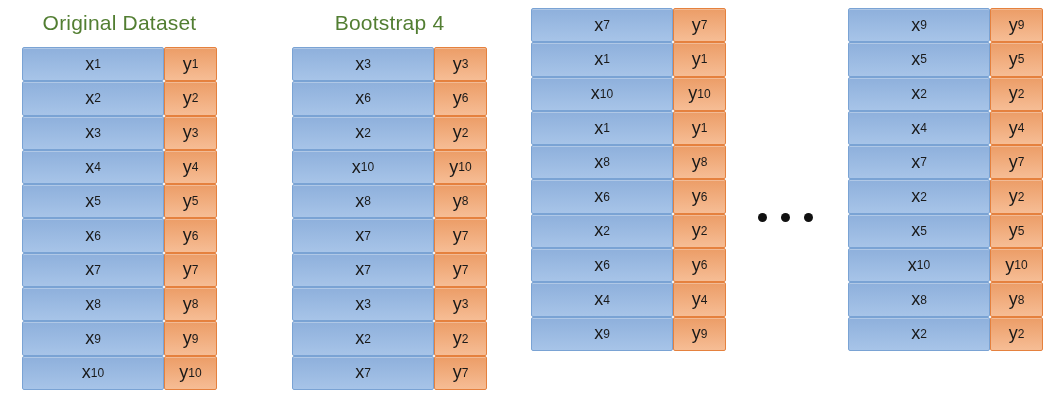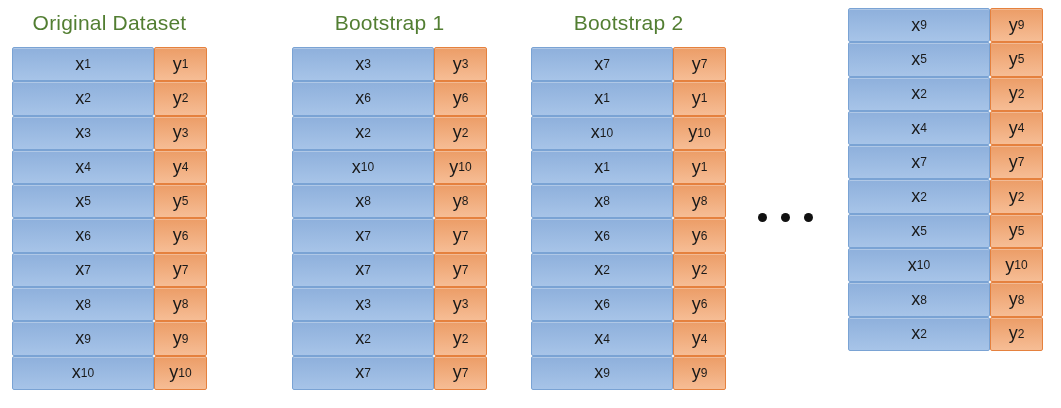--- a/index.html
+++ b/index.html
@@ -12,21 +12,21 @@
     --y-border:#E5813E;
     --cell-text:#1A1A1A;
     --dot-color:#111111;
   }
   html,body{margin:0;padding:0;background:#ffffff;}
   body{
     width:1061px;height:408px;position:relative;overflow:hidden;
     font-family:"Liberation Sans", sans-serif;
   }
   .tbl{position:absolute;top:8px;width:195px;}
-  .tbl.t1{left:12px;}
+  .tbl.t1{left:22px;}
   .tbl.t2{left:292px;}
   .tbl.t3{left:531px;}
   .tbl.t4{left:848px;}
   .title{
     margin:0 0 9px 0;height:30px;line-height:30px;
     font-size:21px;font-weight:400;text-align:center;
     color:var(--title-text);letter-spacing:0.2px;
   }
   .rows{display:flex;flex-direction:column;height:343px;}
   .row{flex:1;display:flex;min-height:0;}
@@ -160,21 +160,21 @@
           </div>
           <div class="cell y">
             <span>y</span>
             <sup>10</sup>
           </div>
         </div>
       </div>
   </section>
 
   <section class="tbl t2">
-    <h2 class="title">Bootstrap 1</h2>
+    <h2 class="title">Bootstrap 4</h2>
     <div class="rows">
         <div class="row">
           <div class="cell x">
             <span>x</span>
             <sup>3</sup>
           </div>
           <div class="cell y">
             <span>y</span>
             <sup>3</sup>
           </div>
@@ -266,21 +266,20 @@
           </div>
           <div class="cell y">
             <span>y</span>
             <sup>7</sup>
           </div>
         </div>
       </div>
   </section>
 
   <section class="tbl t3">
-    <h2 class="title">Bootstrap 2</h2>
     <div class="rows">
         <div class="row">
           <div class="cell x">
             <span>x</span>
             <sup>7</sup>
           </div>
           <div class="cell y">
             <span>y</span>
             <sup>7</sup>
           </div>

